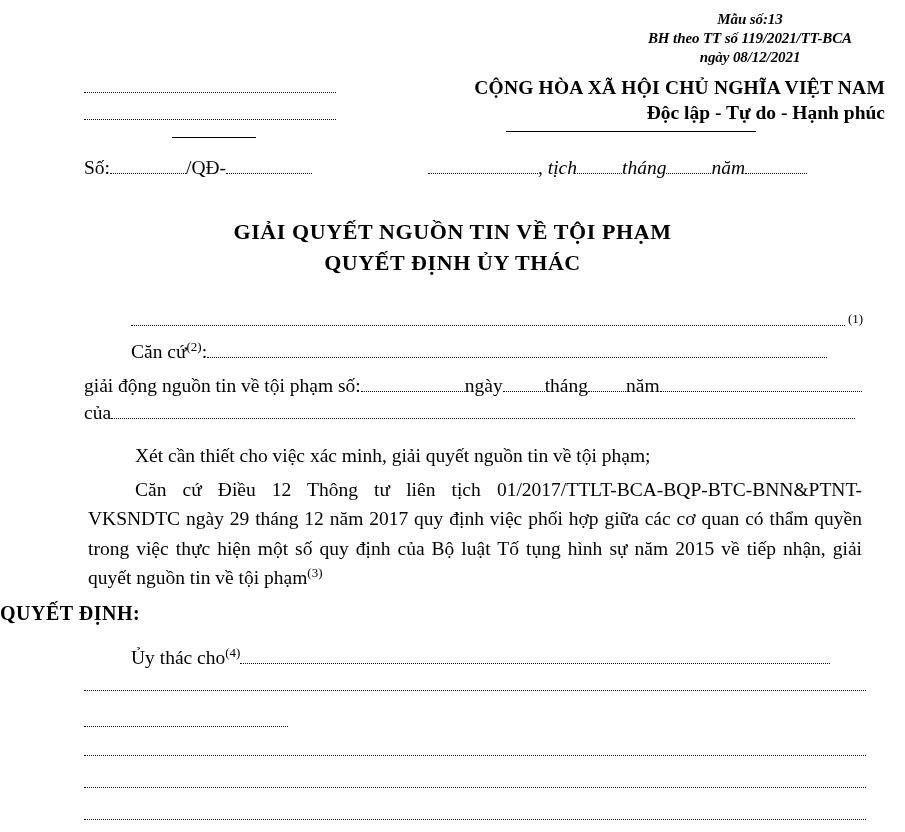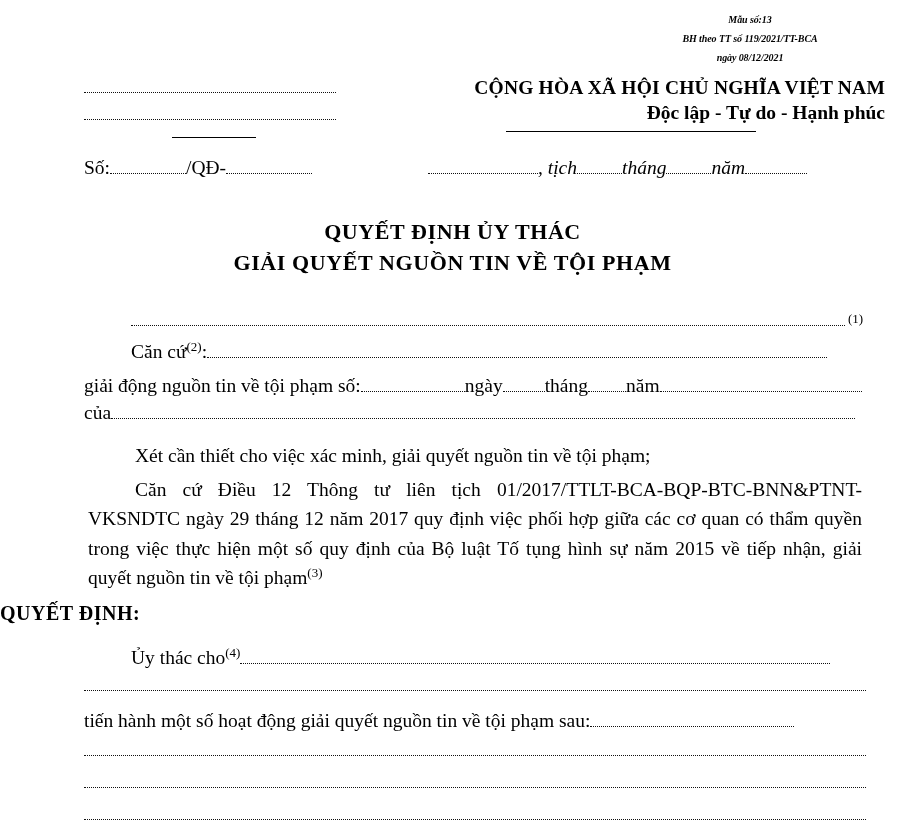--- a/index.html
+++ b/index.html
@@ -42,21 +42,21 @@
 
   
   .formcode {
     position: absolute;
     top: 10px;
     left: 600px;
     width: 300px;
     text-align: center;
     font-style: italic;
     font-weight: bold;
-    font-size: 10px;
+    font-size: 15px;
     line-height: 19px;
     letter-spacing: -0.1px;
   }
 
   
   .nation {
     position: absolute;
     top: 76px;
     left: 395px;
     width: 490px;
@@ -194,22 +194,22 @@
 
   <div class="sonum">
     <span>Số:</span><span class="dots" style="width:76px"></span><span>/QĐ-</span><span class="dots" style="width:86px"></span>
   </div>
 
   <div class="dateline">
     <span class="dots" style="width:110px"></span><span>, tịch</span><span class="dots" style="width:45px"></span><span>tháng</span><span class="dots" style="width:45px"></span><span>năm</span><span class="dots" style="width:62px"></span>
   </div>
 
   <div class="maintitle">
+    <div>GIẢI QUYẾT NGUỒN TIN VỀ TỘI PHẠM</div>
     <div>QUYẾT ĐỊNH ỦY THÁC</div>
-    <div>GIẢI QUYẾT NGUỒN TIN VỀ TỘI PHẠM</div>
   </div>
 
   <div class="dotline line1-dots"></div>
   <div class="marker1">(1)</div>
 
   <div class="body-line rowCanCu">
     <span>Căn cứ</span><span class="sup">(2)</span><span>:</span><span class="dots" style="width:620px"></span>
   </div>
 
   <div class="body-line rowSo">
@@ -227,20 +227,20 @@
 
   <div class="decide">QUYẾT ĐỊNH:</div>
 
   <div class="body-line rowUyThac">
     <span>Ủy thác cho</span><span class="sup">(4)</span><span class="dots" style="width:590px"></span>
   </div>
 
   <div class="dotline tail-dot-1"></div>
 
   <div class="body-line rowTien">
-    <span>tiến hành một số hoạt động giải quyết nguồn tin về tội phạm sau:</span><span class="dots" style="width:204px"></span>
+    <span class="dots" style="width:204px"></span>
   </div>
 
   <div class="dotline tail-dot-2"></div>
   <div class="dotline tail-dot-3"></div>
   <div class="dotline tail-dot-4"></div>
 
 </div>
 
 </body></html>

